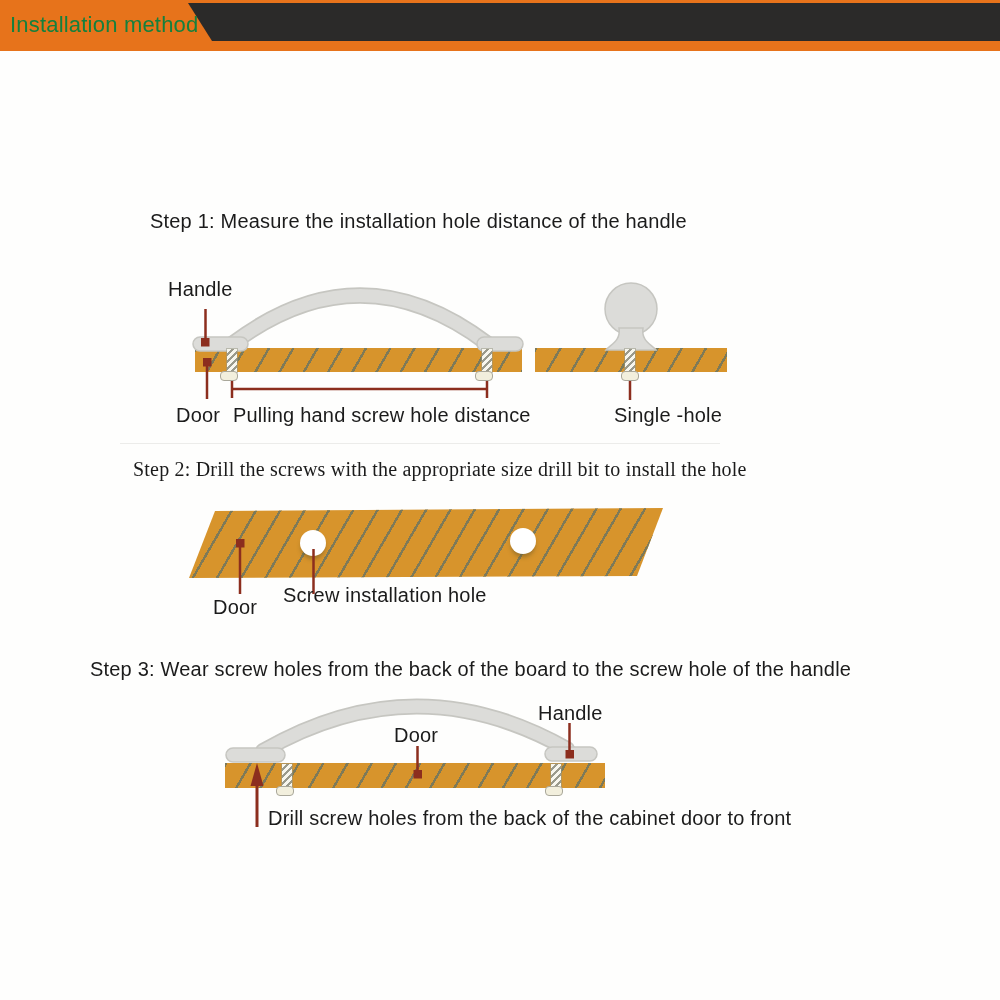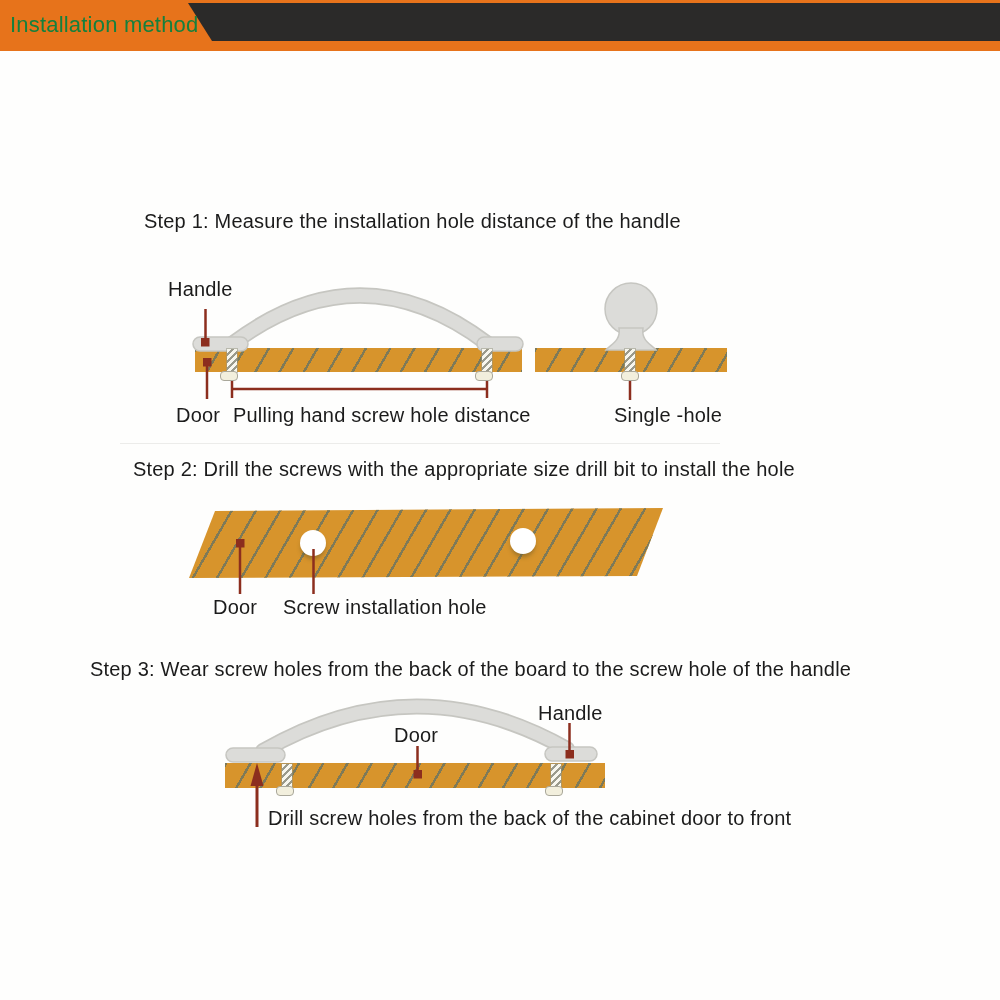--- a/index.html
+++ b/index.html
@@ -59,22 +59,22 @@
 </style>
 </head>
 <body>
 
 <div class="abs banner"></div>
 <div class="abs banner-dark"></div>
 <div class="abs banner-title">Installation method</div>
 
 <div class="abs divider"></div>
 
-<div class="abs step-title" style="left:144px;top:210px;">Step 1: Measure the installation hole distance of the handle</div>
-<div class="abs step-title" style="left:133px;top:458px;">Step 2: Drill the screws with the appropriate size drill bit to install the hole</div>
+<div class="abs step-title" style="left:150px;top:210px;">Step 1: Measure the installation hole distance of the handle</div>
+<div class="abs step-title" style="left:133px;top:458px;font-family:Liberation Serif, serif;">Step 2: Drill the screws with the appropriate size drill bit to install the hole</div>
 <div class="abs step-title" style="left:70px;top:658px;margin-left:20px;">Step 3: Wear screw holes from the back of the board to the screw hole of the handle</div>
 
 <div class="abs board board-1a"></div>
 <div class="abs board board-1b"></div>
 <div class="abs board board-2"></div>
 <div class="abs board board-3"></div>
 
 <div class="abs hole hole-1"></div>
 <div class="abs hole hole-2"></div>
 
@@ -126,17 +126,17 @@
 <div class="abs screw" style="left:551px;top:764px;"></div>
 <div class="abs screw-head" style="left:276px;top:786px;"></div>
 <div class="abs screw-head" style="left:545px;top:786px;"></div>
 
 <div class="abs lbl" style="left:168px;top:278px;">Handle</div>
 <div class="abs lbl" style="left:176px;top:404px;">Door</div>
 <div class="abs lbl" style="left:233px;top:404px;">Pulling hand screw hole distance</div>
 <div class="abs lbl" style="left:575px;top:404px;margin-left:39px;">Single -hole</div>
 
 <div class="abs lbl" style="left:213px;top:596px;">Door</div>
-<div class="abs lbl" style="left:283px;top:596px;">Screw installation hole</div>
+<div class="abs lbl" style="left:283px;top:584px;">Screw installation hole</div>
 
 <div class="abs lbl" style="left:538px;top:702px;">Handle</div>
 <div class="abs lbl" style="left:394px;top:724px;">Door</div>
 <div class="abs lbl" style="left:268px;top:807px;">Drill screw holes from the back of the cabinet door to front</div>
 
 </body></html>

